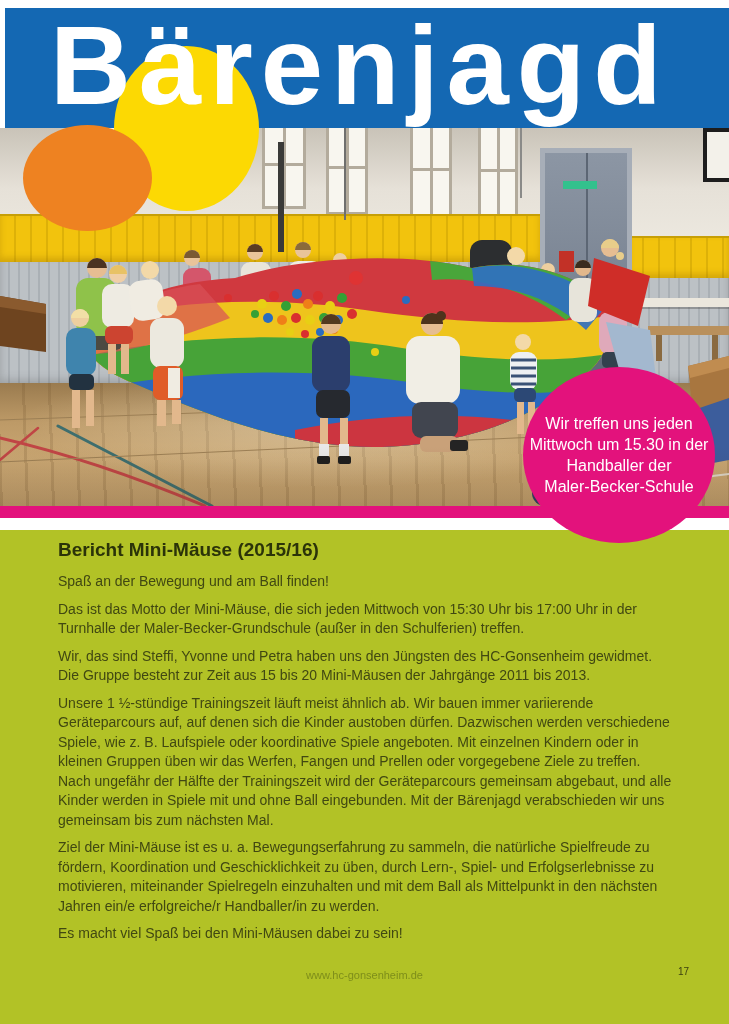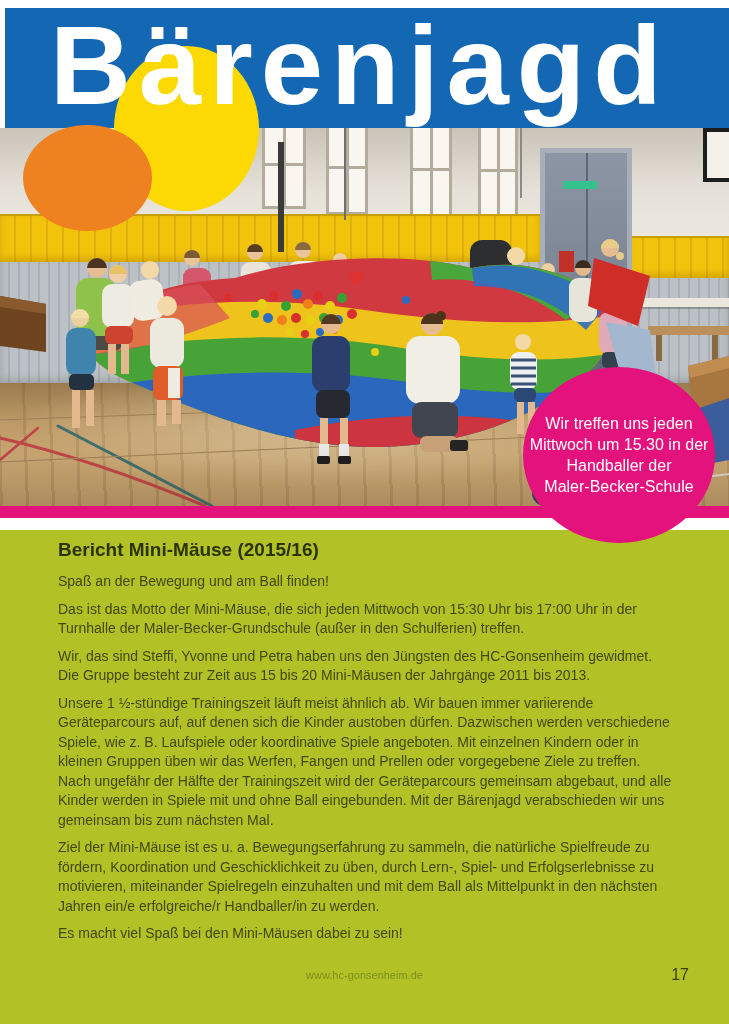--- a/index.html
+++ b/index.html
@@ -45,21 +45,21 @@
   .badge-pink{position:absolute;left:523px;top:367px;width:192px;height:176px;border-radius:50%;z-index:6;
               display:flex;flex-direction:column;align-items:center;justify-content:center;
               color:#ffffff;font-size:16px;line-height:21px;text-align:center;}
   
   .section-green{position:absolute;left:0;top:518px;width:100%;height:506px;z-index:1;box-sizing:border-box;
                  padding:9px 55px 0 58px;margin-top:12px;}
   .article-heading{font-size:19px;font-weight:bold;color:#2b3309;margin:0 0 11px 0;}
   .article-body p{font-size:14px;line-height:19.5px;color:#414812;margin:0 0 8px 0;max-width:622px;}
   .footer-site{position:absolute;left:0;top:969px;width:100%;text-align:center;z-index:7;
                font-size:11px;color:#7e8e1a;}
-  .footer-page{position:absolute;right:40px;top:966px;z-index:7;font-size:16px;color:#3b4010;}
+  .footer-page{position:absolute;right:40px;top:966px;z-index:7;font-size:10px;color:#3b4010;}
 </style>
 </head>
 <body>
 
 <div class="page">
 
   <div class="band-blue" style="background-color: rgb(20, 104, 179);"></div>
   <div class="circle-yellow" style="background-color: rgb(252, 217, 3);"></div>
   <div class="circle-orange" style="background-color: rgb(238, 130, 33);"></div>
   <div class="main-title">Bärenjagd</div>

